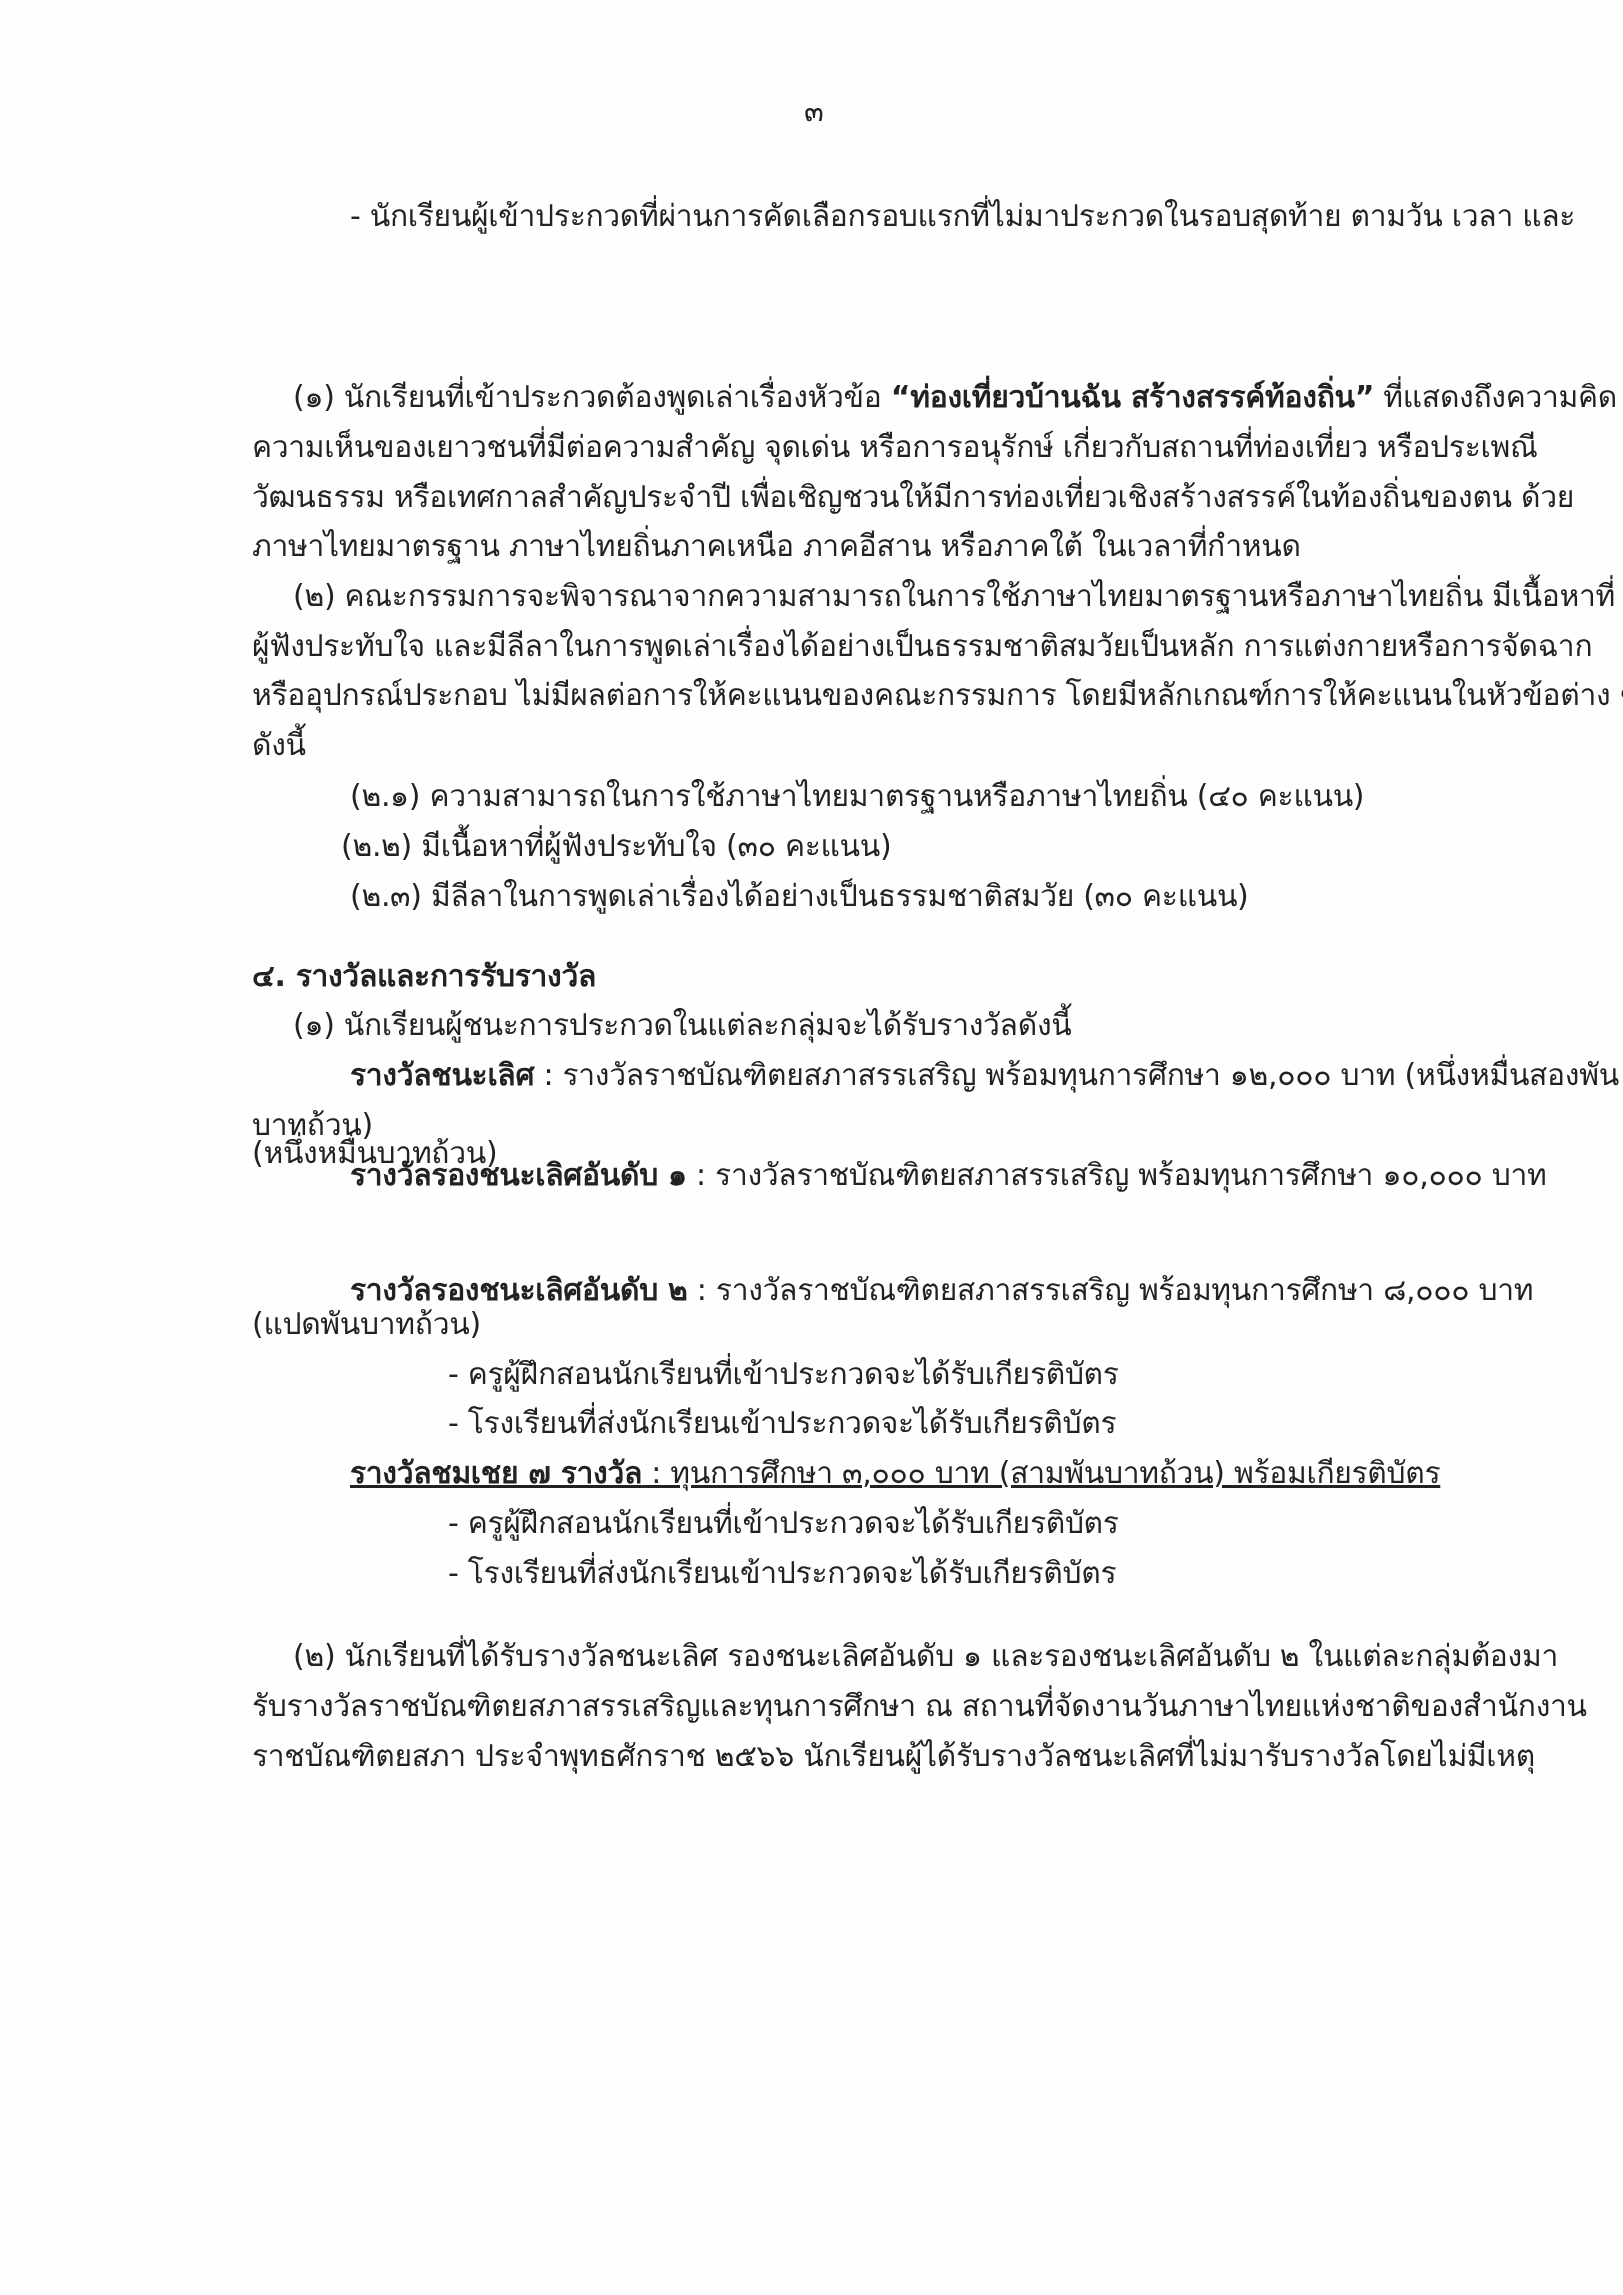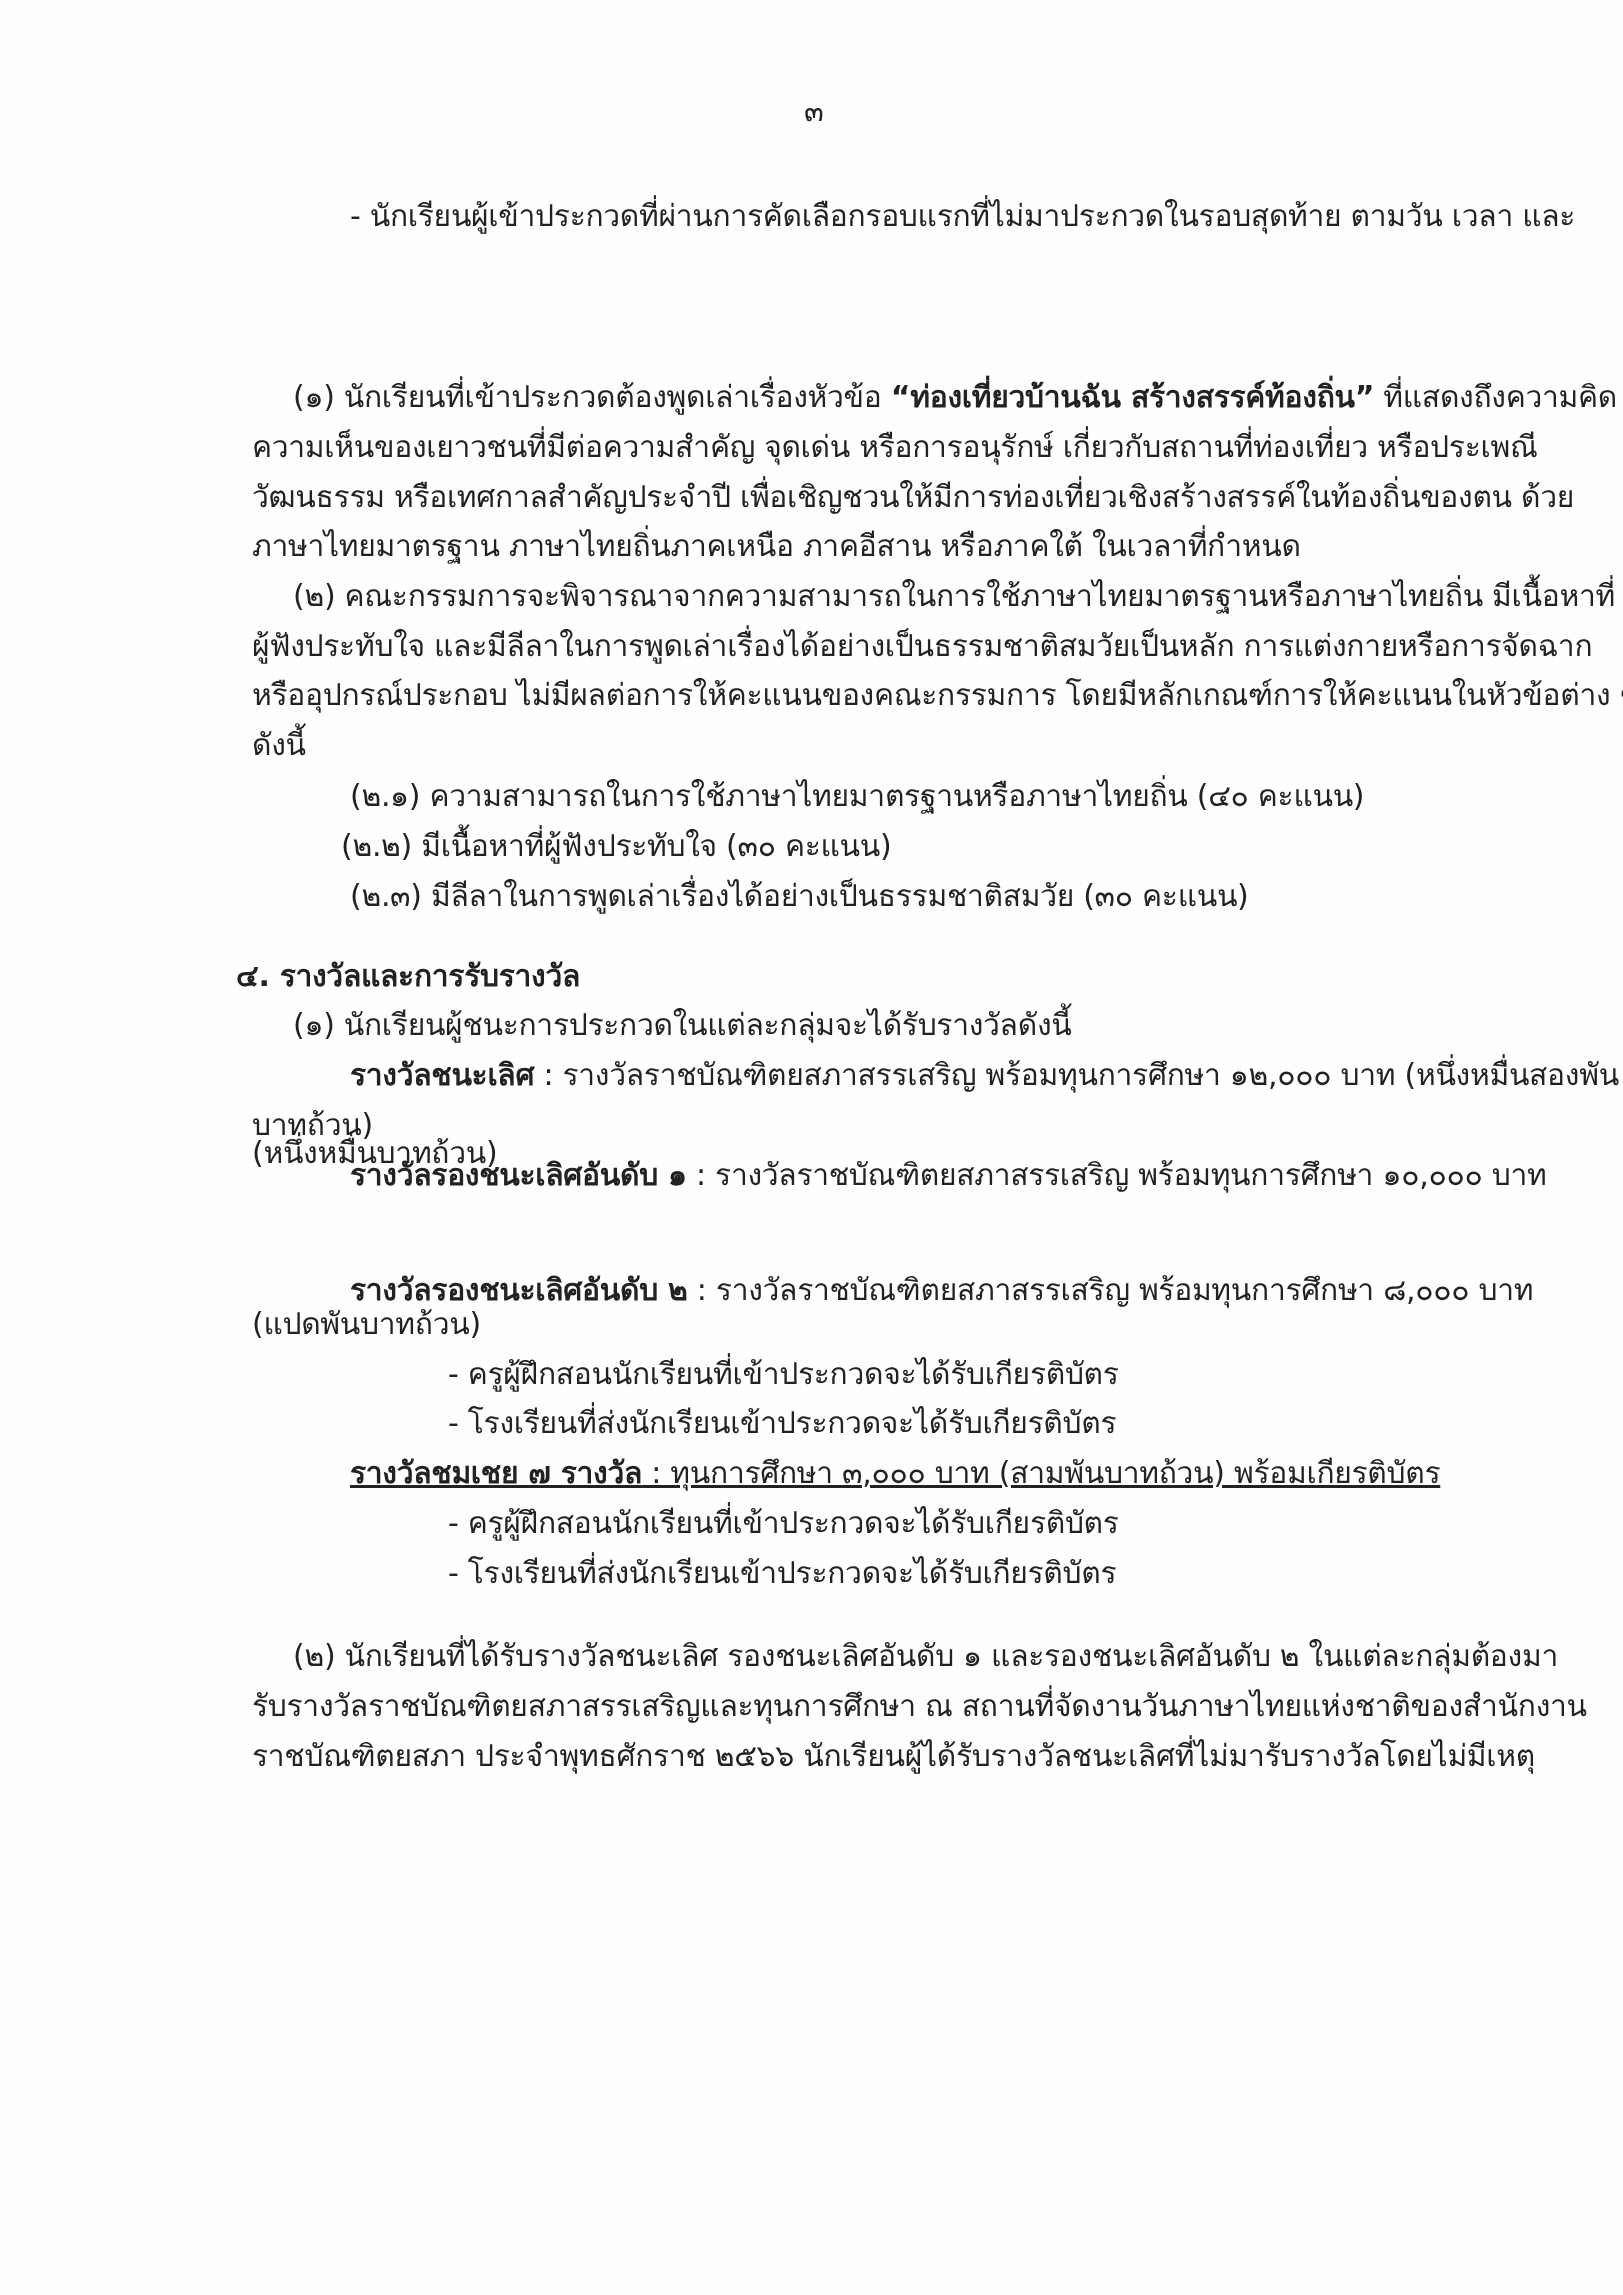--- a/index.html
+++ b/index.html
@@ -28,21 +28,21 @@
 
   <div class="ln just" style="left:293px; top:576px; width:1210px;">(๒) คณะกรรมการจะพิจารณาจากความสามารถในการใช้ภาษาไทยมาตรฐานหรือภาษาไทยถิ่น มีเนื้อหาที่</div>
   <div class="ln just" style="left:252px; top:626px; width:1250px;">ผู้ฟังประทับใจ และมีลีลาในการพูดเล่าเรื่องได้อย่างเป็นธรรมชาติสมวัยเป็นหลัก การแต่งกายหรือการจัดฉาก</div>
   <div class="ln just" style="left:252px; top:675px; width:1250px;">หรืออุปกรณ์ประกอบ ไม่มีผลต่อการให้คะแนนของคณะกรรมการ โดยมีหลักเกณฑ์การให้คะแนนในหัวข้อต่าง ๆ</div>
   <div class="ln" style="left:252px; top:725px;">ดังนี้</div>
 
   <div class="ln" style="left:350px; top:776px;">(๒.๑) ความสามารถในการใช้ภาษาไทยมาตรฐานหรือภาษาไทยถิ่น (๔๐ คะแนน)</div>
   <div class="ln" style="left:330px; top:826px;margin-left:11px;">(๒.๒) มีเนื้อหาที่ผู้ฟังประทับใจ (๓๐ คะแนน)</div>
   <div class="ln" style="left:350px; top:876px;">(๒.๓) มีลีลาในการพูดเล่าเรื่องได้อย่างเป็นธรรมชาติสมวัย (๓๐ คะแนน)</div>
 
-  <div class="ln b" style="left:236px; top:956px;">๔. รางวัลและการรับรางวัล</div>
+  <div class="ln b" style="left:252px; top:956px;">๔. รางวัลและการรับรางวัล</div>
   <div class="ln" style="left:293px; top:1005px;">(๑)  นักเรียนผู้ชนะการประกวดในแต่ละกลุ่มจะได้รับรางวัลดังนี้</div>
 
   <div class="ln just" style="left:350px; top:1055px; width:1152px;"><span class="b">รางวัลชนะเลิศ</span><span> : รางวัลราชบัณฑิตยสภาสรรเสริญ พร้อมทุนการศึกษา ๑๒,๐๐๐ บาท (หนึ่งหมื่นสองพัน</span></div>
   <div class="ln" style="left:252px; top:1105px;">บาทถ้วน)</div>
 
   <div class="ln" style="left:350px; top:1155px;"><span class="b">รางวัลรองชนะเลิศอันดับ ๑</span><span> : รางวัลราชบัณฑิตยสภาสรรเสริญ พร้อมทุนการศึกษา ๑๐,๐๐๐ บาท</span></div>
   <div class="ln" style="left:252px; top:1133px;text-align:center;">(หนึ่งหมื่นบาทถ้วน)</div>
 
   <div class="ln" style="left:350px; top:1222px;margin-top:48px;"><span class="b">รางวัลรองชนะเลิศอันดับ ๒</span><span> : รางวัลราชบัณฑิตยสภาสรรเสริญ พร้อมทุนการศึกษา ๘,๐๐๐ บาท</span></div>
   <div class="ln" style="left:252px; top:1304px;">(แปดพันบาทถ้วน)</div>

